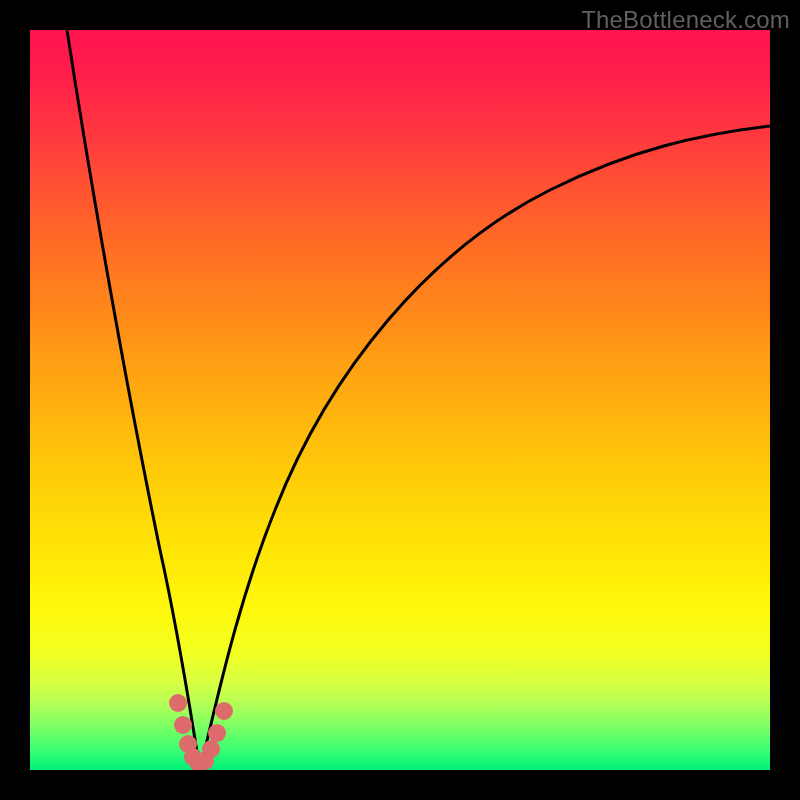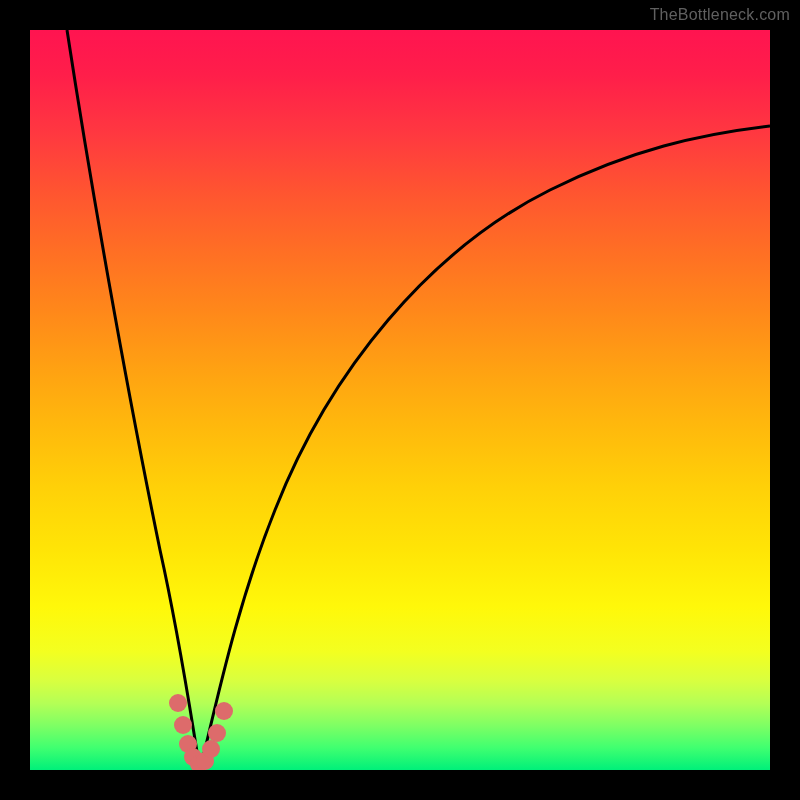--- a/index.html
+++ b/index.html
@@ -48,21 +48,21 @@
     position: absolute;
     left: 0; top: 0;
     width: 740px;
     height: 740px;
   }
   .watermark {
     position: absolute;
     top: 6px;
     right: 10px;
     color: #606060;
-    font-size: 16px;
+    font-size: 24px;
     font-weight: 500;
     letter-spacing: 0.2px;
     user-select: none;
   }
 </style>
 </head>
 <body>
 
 <div class="frame">
   <div class="plot">

